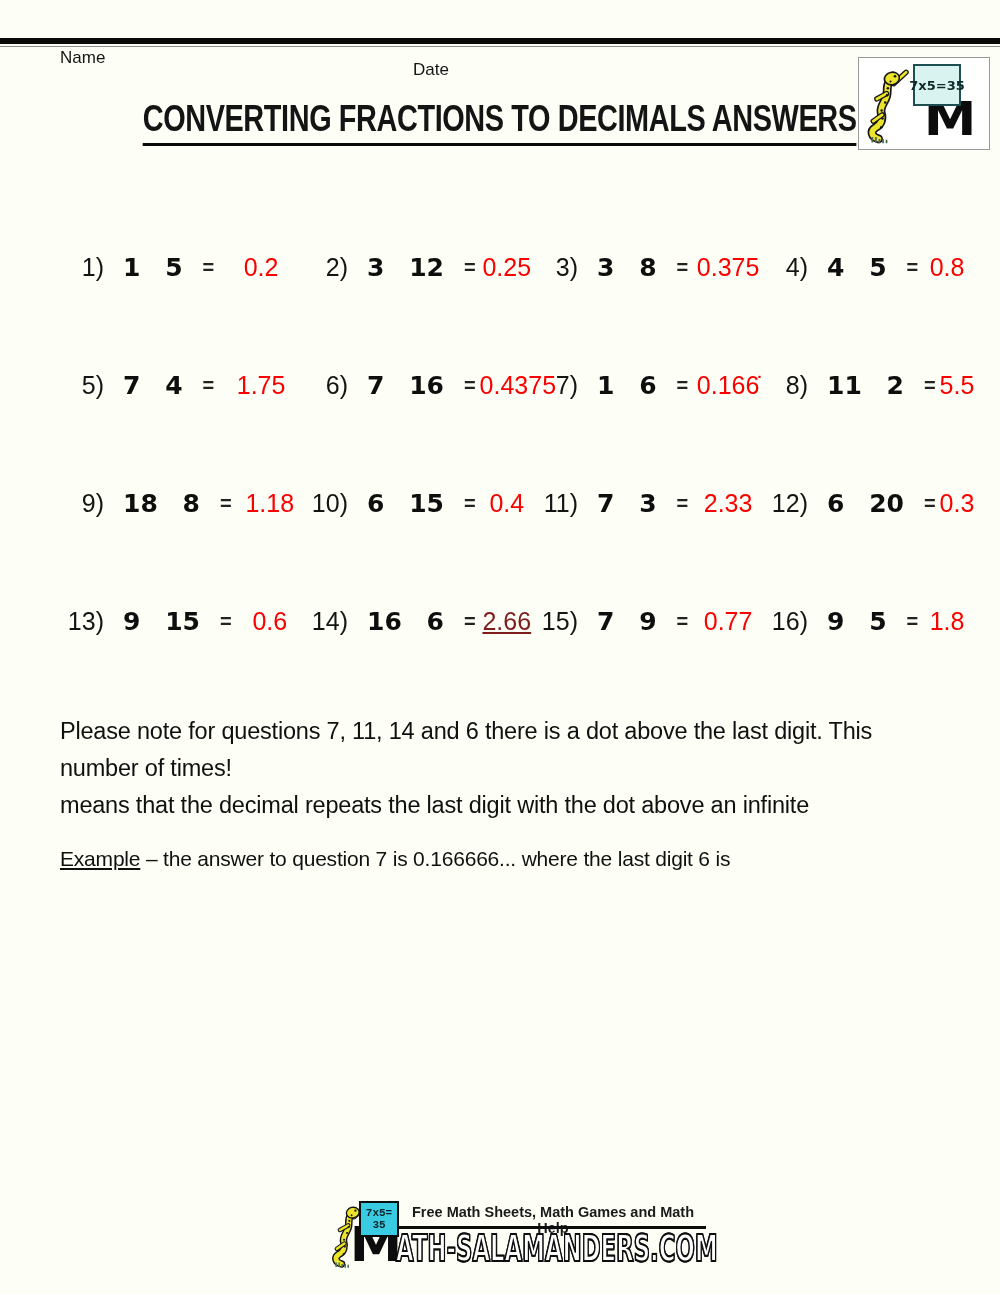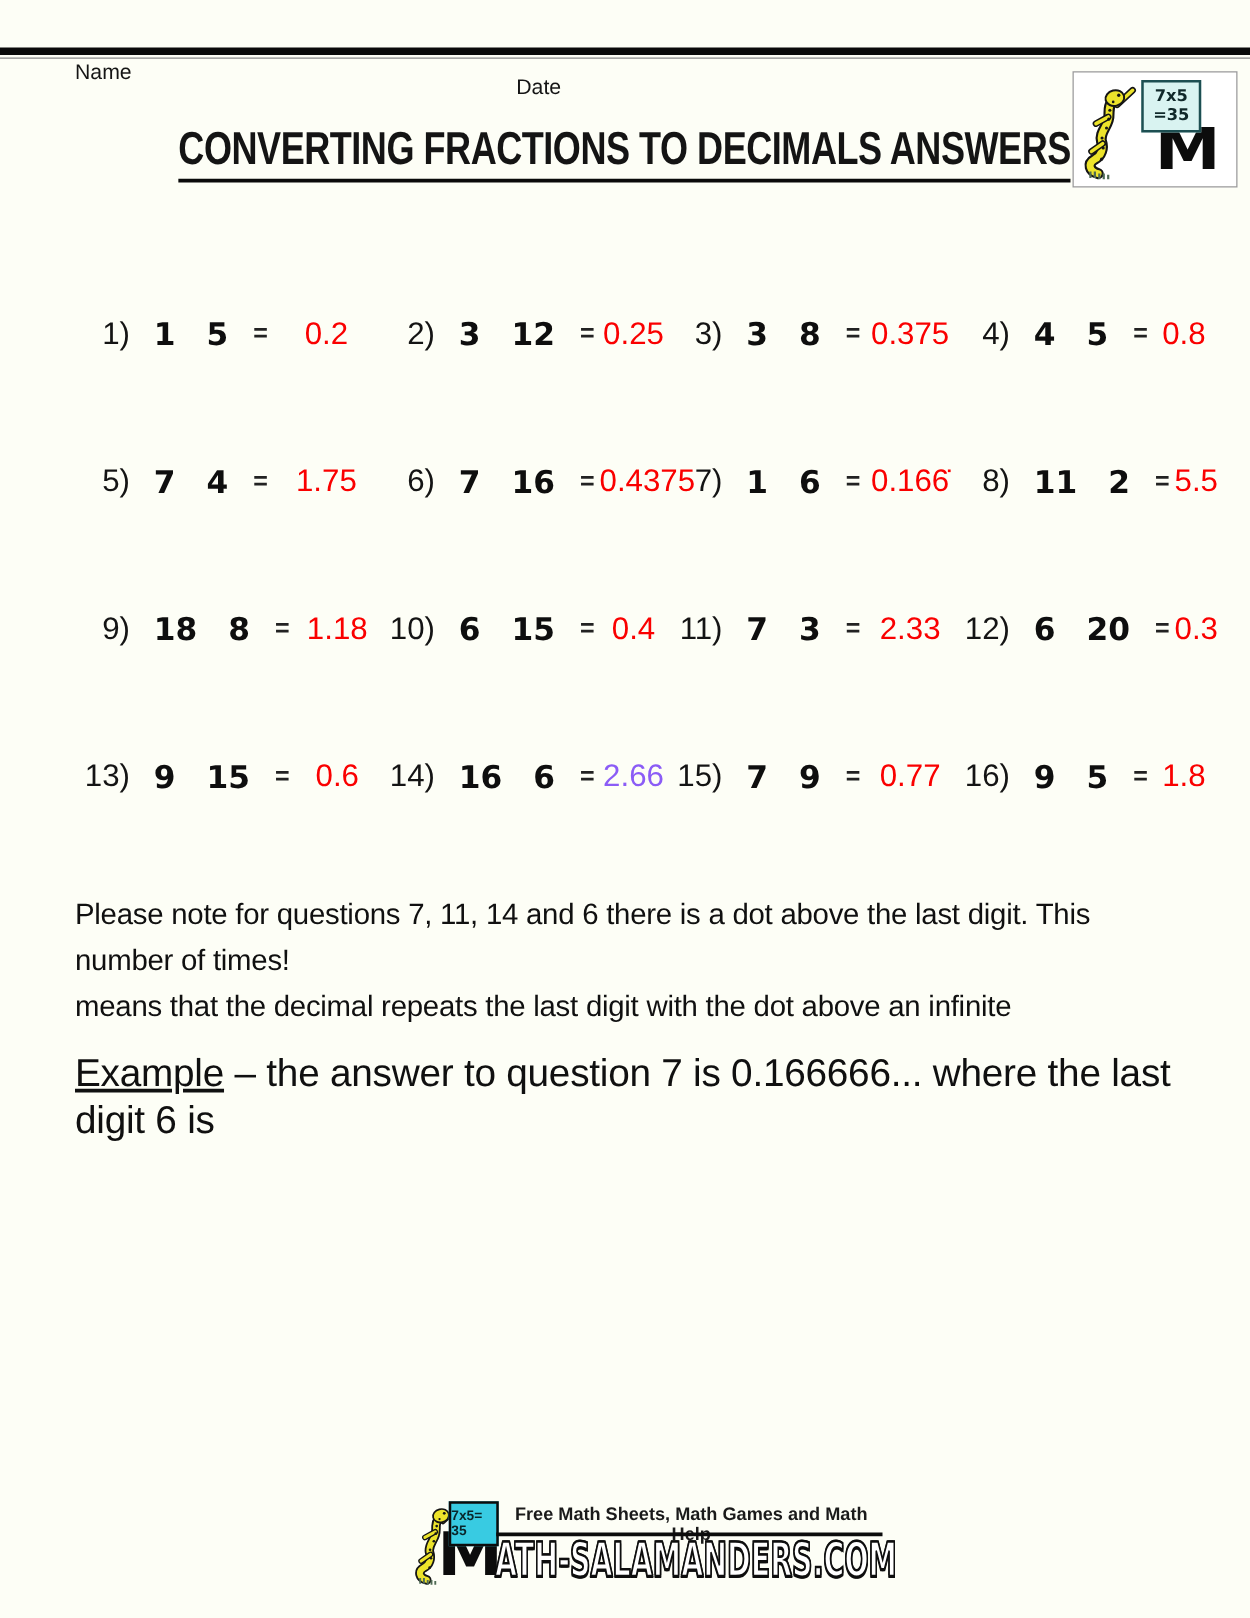--- a/index.html
+++ b/index.html
@@ -19,50 +19,50 @@
   .page-title{
     display:inline-block;font-size:37px;font-weight:bold;letter-spacing:-0.5px;
     transform:scaleX(0.78);border-bottom:3px solid #0a0a0a;padding-bottom:3px;color:#141414;
   }
 
   
   .corner-logo{position:absolute;left:858px;top:57px;width:130px;height:91px;
     background:#ffffff;border:1px solid #999;}
   .corner-logo .sal{position:absolute;left:4px;top:8px;width:56px;height:80px;}
   .corner-board{position:absolute;left:54px;top:6px;width:44px;height:38px;
-    border:2px solid #1d4f52;display:flex;flex-direction:column;align-items:center;justify-content:center;
+    border:2px solid #1d4f52;display:flex;flex-direction:row;align-items:center;justify-content:center;
     font-weight:bold;font-size:13px;line-height:15px;font-family:"DejaVu Sans",sans-serif;color:#10282a;}
   .corner-m{position:absolute;left:58px;top:36px;width:64px;text-align:center;
     font-family:"DejaVu Sans",sans-serif;font-weight:900;font-size:46px;line-height:50px;
     transform:scaleX(1.15);color:#0c0c0c;letter-spacing:-2px;}
 
   
   .problems{position:absolute;left:60px;top:208px;width:912px;
     display:grid;grid-template-columns:244px 230px 230px 208px;grid-auto-rows:118px;align-items:center;}
   .problem{display:flex;align-items:center;}
   .q-num{width:44px;text-align:right;font-size:25px;margin-right:11px;color:#141414;flex:none;}
   .fraction{text-align:center;min-width:36px;margin-right:12px;flex:none;
     font-family:"DejaVu Sans",sans-serif;font-weight:bold;font-size:25px;color:#0e0e0e;}
   .frac-num,.frac-den{padding:0 8px;line-height:1.08;}
   .frac-bar{height:3px;background:#0e0e0e;margin:2px 0;}
   .eq{font-size:20px;font-weight:bold;color:#222;margin-right:4px;flex:none;}
   .answer{flex:1;text-align:center;font-size:25px;color:#fa0000;}
 
   
   .note-block{position:absolute;left:60px;top:713px;font-size:23.5px;line-height:37px;
     letter-spacing:-0.2px;color:#101010;}
-  .example-block{position:absolute;left:60px;top:840px;font-size:31px;line-height:37px;
+  .example-block{position:absolute;left:60px;top:840px;font-size:21px;line-height:37px;
     letter-spacing:-0.2px;color:#101010;}
   .example-label{text-decoration:underline;}
 
   
   .footer-sal{position:absolute;left:328px;top:1202px;width:48px;height:68px;}
   .footer-board{position:absolute;left:359px;top:1201px;width:36px;height:32px;background:#38cbe2;
-    border:2px solid #0c0c0c;display:flex;flex-direction:column;justify-content:center;
-    font-weight:bold;font-size:11px;line-height:12px;font-family:Liberation Sans, sans-serif;color:#09262b;}
+    border:2px solid #0c0c0c;display:flex;flex-direction:column;align-items:center;justify-content:center;
+    font-weight:bold;font-size:11px;line-height:12px;font-family:Liberation Mono, monospace;color:#09262b;}
   .footer-m{position:absolute;left:352px;top:1220px;font-family:"DejaVu Sans",sans-serif;
     font-weight:900;font-size:48px;line-height:48px;color:#0c0c0c;transform:scaleX(1.1);letter-spacing:-2px;}
   .footer-tagline{position:absolute;left:400px;top:1204px;width:306px;text-align:center;
     font-size:14.5px;font-weight:bold;color:#1a1a1a;}
   .footer-line{position:absolute;left:397px;top:1226px;width:309px;height:3px;background:#0c0c0c;}
   .footer-domain{position:absolute;left:396px;top:1228px;font-family:"DejaVu Sans",sans-serif;
     font-weight:900;font-size:38px;line-height:40px;color:#ffffff;
     -webkit-text-stroke:2px #0e0e0e;
     text-shadow:1px 1px 0 #0e0e0e,-1px -1px 0 #0e0e0e,1px -1px 0 #0e0e0e,-1px 1px 0 #0e0e0e;
     transform:scaleX(0.60);transform-origin:0 50%;letter-spacing:0px;white-space:nowrap;}
@@ -261,21 +261,21 @@
   </div>
 
   <div class="problem">
     <span class="q-num">14)</span>
     <span class="fraction">
       <span class="frac-num">16</span>
       <span class="frac-bar"></span>
       <span class="frac-den">6</span>
     </span>
     <span class="eq">=</span>
-    <span class="answer" style="color: #8b5cf6;">2.66</span>
+    <span class="answer" style="color: #7f1d1d; text-decoration: underline;">2.66</span>
   </div>
 
   <div class="problem">
     <span class="q-num">15)</span>
     <span class="fraction">
       <span class="frac-num">7</span>
       <span class="frac-bar"></span>
       <span class="frac-den">9</span>
     </span>
     <span class="eq">=</span>

